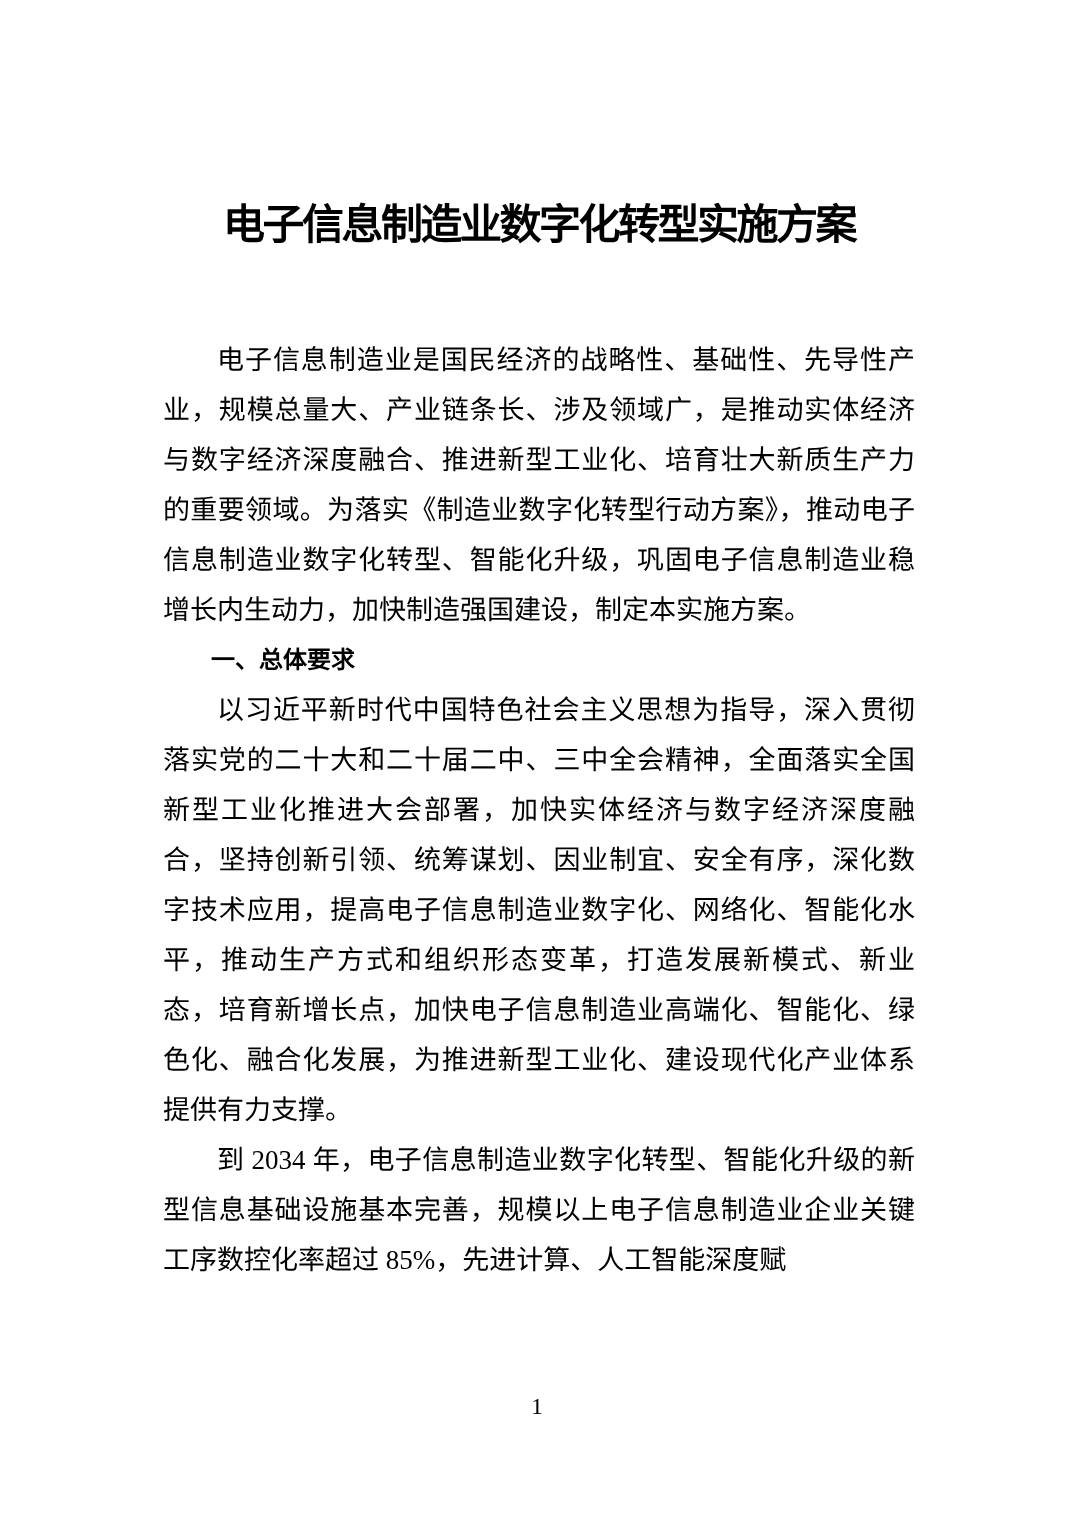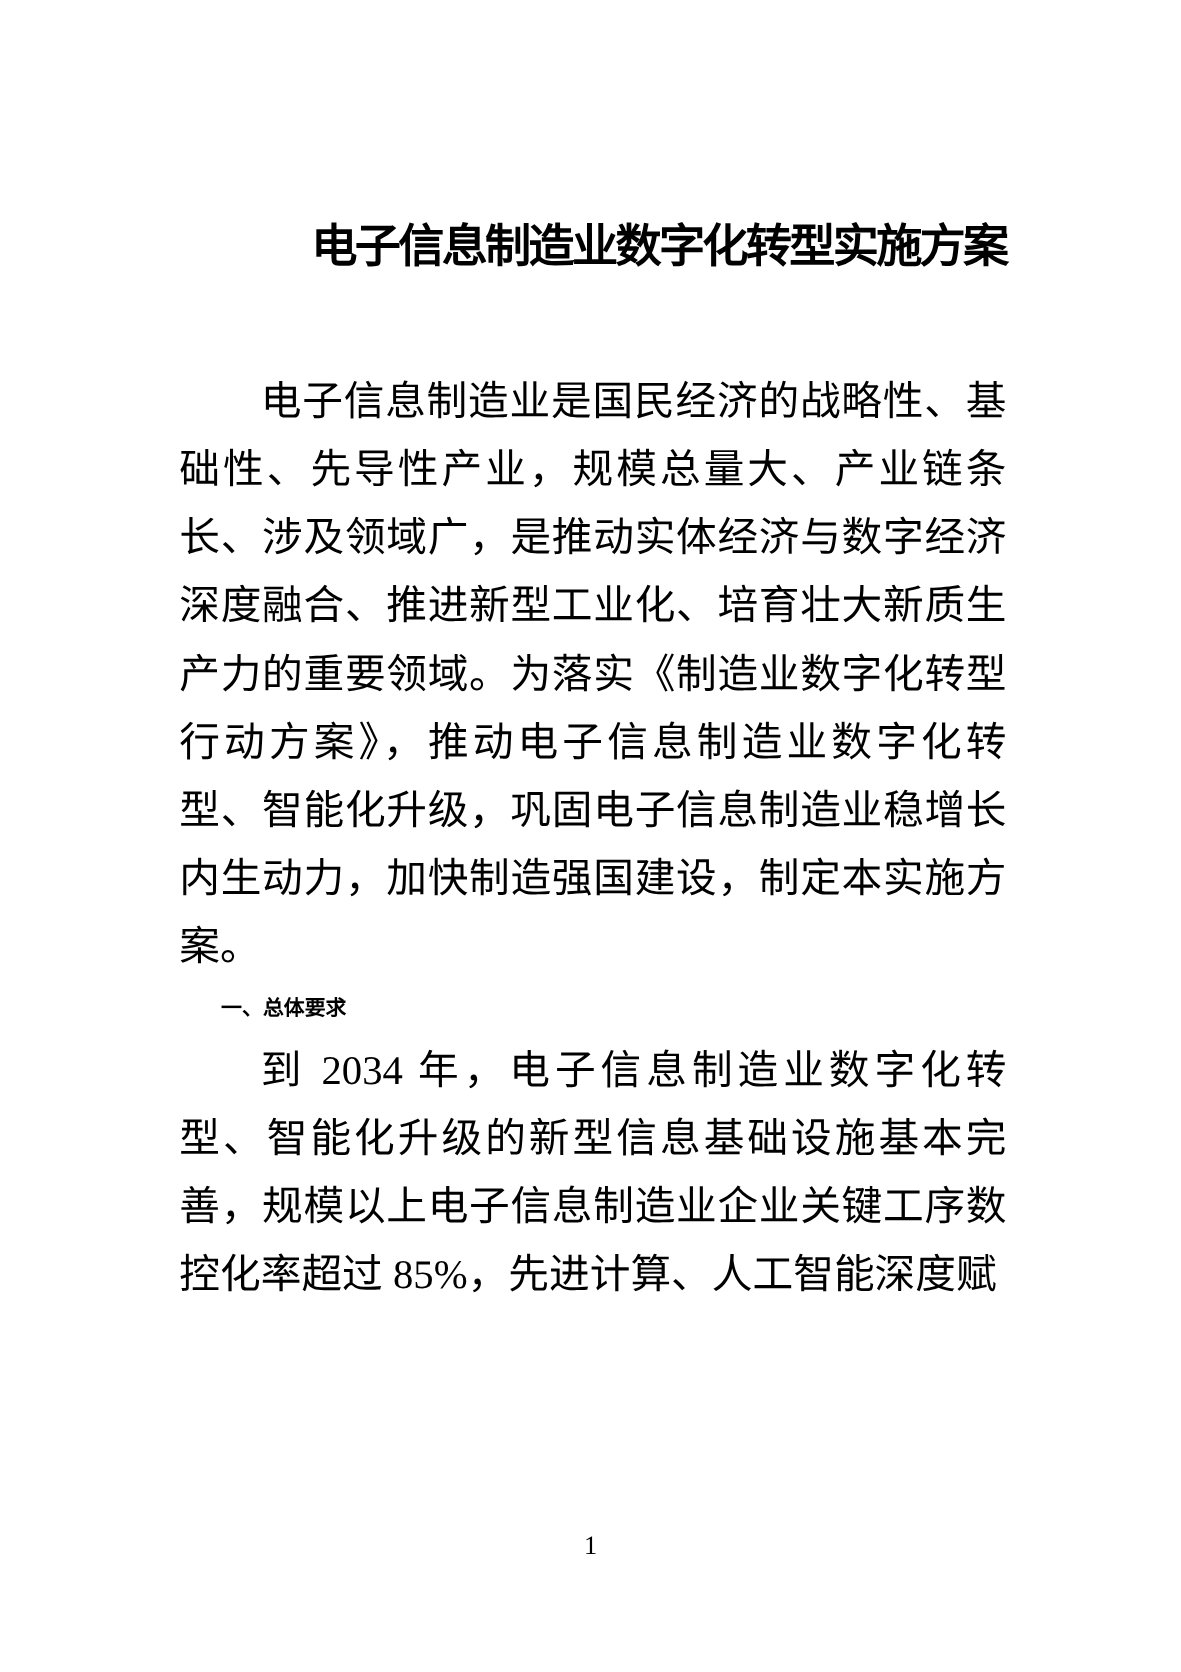--- a/index.html
+++ b/index.html
@@ -21,41 +21,41 @@
     left: 163px;
     width: 752px;
   }
   .doc-title {
     margin: 197px 0 0 0;
     font-family: "Liberation Serif", "DejaVu Serif", serif;
     font-weight: 700;
     font-size: 42px;
     line-height: 56px;
     letter-spacing: -2.5px;
-    text-align: right;
+    text-align: center;
     white-space: nowrap;
   }
   .body-block {
     margin-top: 82px;
   }
   .para {
     margin: 0;
     font-family: "Liberation Serif", "DejaVu Serif", serif;
-    font-size: 37px;
-    line-height: 62px;
+    font-size: 27px;
+    line-height: 50px;
     text-align: justify;
     text-justify: inter-character;
     text-indent: 2em;
     letter-spacing: 0;
   }
   .section-heading {
     margin: 0;
     font-family: Liberation Sans, sans-serif;
     font-weight: 700;
-    font-size: 19px;
+    font-size: 24px;
     line-height: 50px;
     text-indent: 2em;
   }
   .page-number {
     position: absolute;
     left: 0;
     top: 1392px;
     width: 100%;
     text-align: center;
     font-family: "Liberation Serif", "DejaVu Serif", serif;
@@ -68,19 +68,20 @@
 
 <div class="page">
   <div class="content">
     <h1 class="doc-title">电子信息制造业数字化转型实施方案</h1>
 
     <div class="body-block">
       <p class="para">电子信息制造业是国民经济的战略性、基础性、先导性产业，规模总量大、产业链条长、涉及领域广，是推动实体经济与数字经济深度融合、推进新型工业化、培育壮大新质生产力的重要领域。为落实《制造业数字化转型行动方案》，推动电子信息制造业数字化转型、智能化升级，巩固电子信息制造业稳增长内生动力，加快制造强国建设，制定本实施方案。</p>
 
       <h2 class="section-heading">一、总体要求</h2>
 
+      <p class="para">以习近平新时代中国特色社会主义思想为指导，深入贯彻落实党的二十大和二十届二中、三中全会精神，全面落实全国新型工业化推进大会部署，加快实体经济与数字经济深度融合，坚持创新引领、统筹谋划、因业制宜、安全有序，深化数字技术应用，提高电子信息制造业数字化、网络化、智能化水平，推动生产方式和组织形态变革，打造发展新模式、新业态，培育新增长点，加快电子信息制造业高端化、智能化、绿色化、融合化发展，为推进新型工业化、建设现代化产业体系提供有力支撑。</p>
 
       <p class="para">到 2034 年，电子信息制造业数字化转型、智能化升级的新型信息基础设施基本完善，规模以上电子信息制造业企业关键工序数控化率超过 85%，先进计算、人工智能深度赋</p>
     </div>
   </div>
 
   <div class="page-number">1</div>
 </div>
 
 </body></html>

